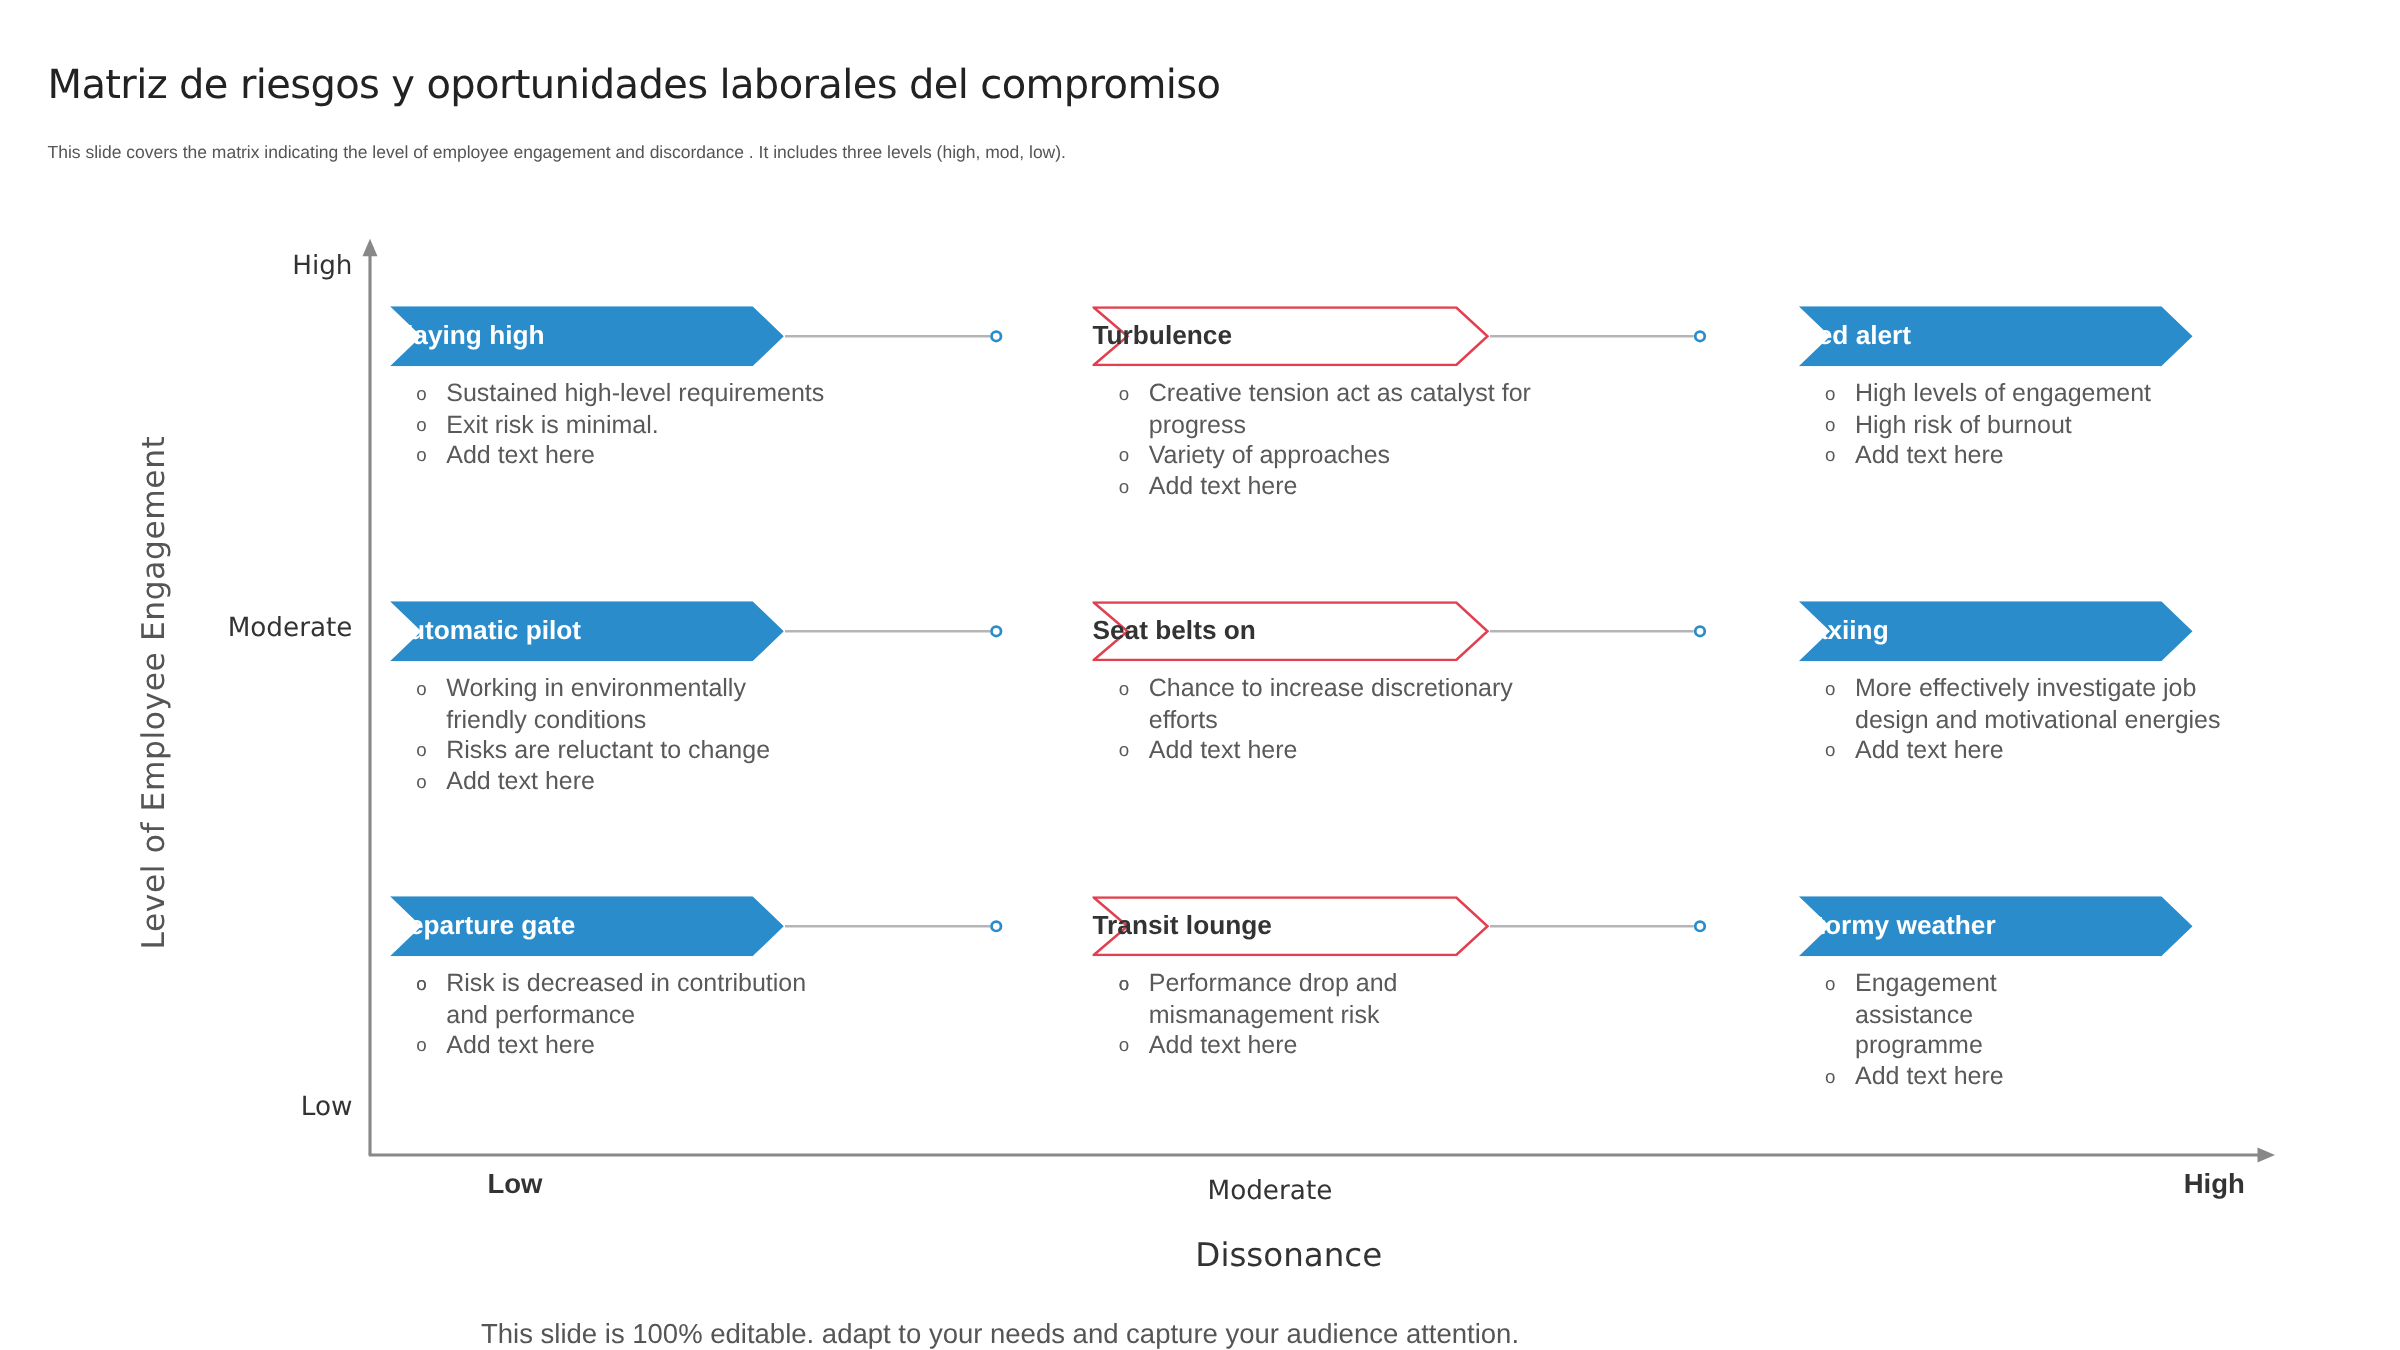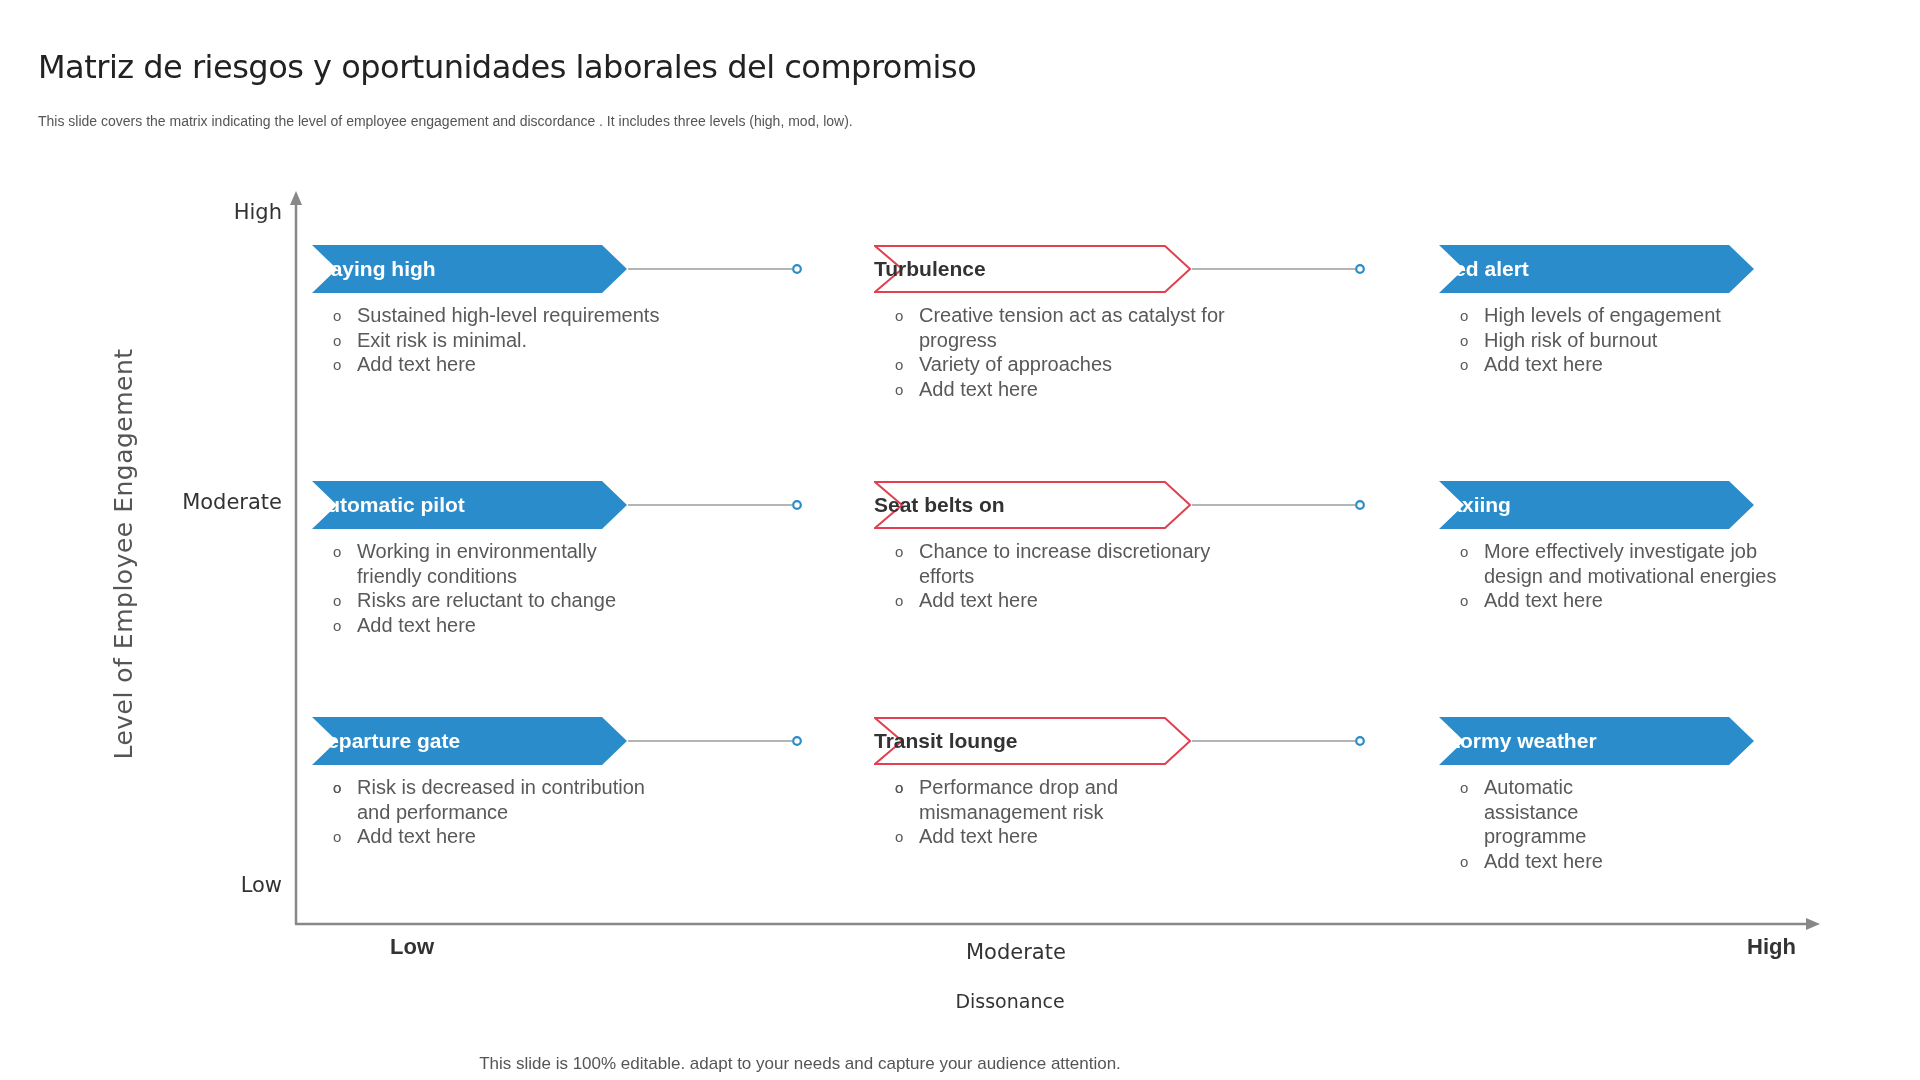--- a/index.html
+++ b/index.html
@@ -2,22 +2,22 @@
 <html><head>
 <meta charset="utf-8">
 <style>
   html, body { margin:0; padding:0; background:#ffffff; }
   body { width:1920px; height:1080px; position:relative; overflow:hidden; font-family:"Liberation Sans", sans-serif; }
   .title { position:absolute; left:38px; top:48px; font-family:"DejaVu Sans", sans-serif; font-size:32px; color:#222; letter-spacing:-0.5px; white-space:nowrap; }
   .subtitle { position:absolute; left:38px; top:113px; font-size:14px; color:#555; white-space:nowrap; }
   .axis-label-y { position:absolute; left:123px; top:554px; transform:translate(-50%,-50%) rotate(-90deg); font-family:"DejaVu Sans", sans-serif; font-size:25px; color:#555; white-space:nowrap; letter-spacing:0.5px; }
   .tick { position:absolute; font-family:"DejaVu Sans", sans-serif; color:#333; font-size:21px; white-space:nowrap; }
   .tick-y { text-align:right; width:120px; }
-  .xlabel { position:absolute; left:1010px; top:990px; transform:translateX(-50%); font-family:"DejaVu Sans", sans-serif; font-size:19px; color:#333; }
-  .footer { position:absolute; left:0; width:1600px; top:1054px; text-align:center; font-size:17px; color:#555; }
+  .xlabel { position:absolute; left:1031px; top:990px; transform:translateX(-50%); font-family:"DejaVu Sans", sans-serif; font-size:26px; color:#333; }
+  .footer { position:absolute; left:0; width:1600px; top:1054px; text-align:center; font-size:22px; color:#555; }
   svg.axes { position:absolute; left:0; top:0; }
   .card { position:absolute; width:460px; }
   .card .chev { position:absolute; left:0; top:0; width:320px; height:48px; }
   .card .chev-label { position:absolute; left:0; top:0; width:315px; height:48px; line-height:48px; font-weight:bold; font-size:21px; }
   .card.blue .chev-label { color:#ffffff; }
   .card.red .chev-label { color:#333333; }
   .bullets { position:absolute; left:21px; top:58px; list-style:none; margin:0; padding:0; font-size:20px; color:#595959; line-height:24.5px; }
   .bullets li { position:relative; padding-left:24px; }
   .bullets li .b { position:absolute; left:0; top:1px; font-size:15px; color:#595959; }
 </style>
@@ -154,18 +154,18 @@
     <li><span class="b">o</span><span>Add text here</span></li>
   </ul>
 </div>
 
 <div class="card blue" style="left:1439px; top:717px;">
   <svg class="chev" viewBox="0 0 320 48">
       <polygon points="0,0 290,0 315,24 290,48 0,48 25,24" fill="#2a8ccb"></polygon>
     </svg>
   <div class="chev-label">Stormy weather</div>
   <ul class="bullets" style="width:150px;">
-    <li><span class="b">o</span><span>Automatic assistance programme</span></li>
+    <li><span class="b">o</span><span>Engagement assistance programme</span></li>
     <li><span class="b">o</span><span>Add text here</span></li>
   </ul>
 </div>
 
 <div class="footer">This slide is 100% editable. adapt to your needs and capture your audience attention.</div>
 
 </body></html>

